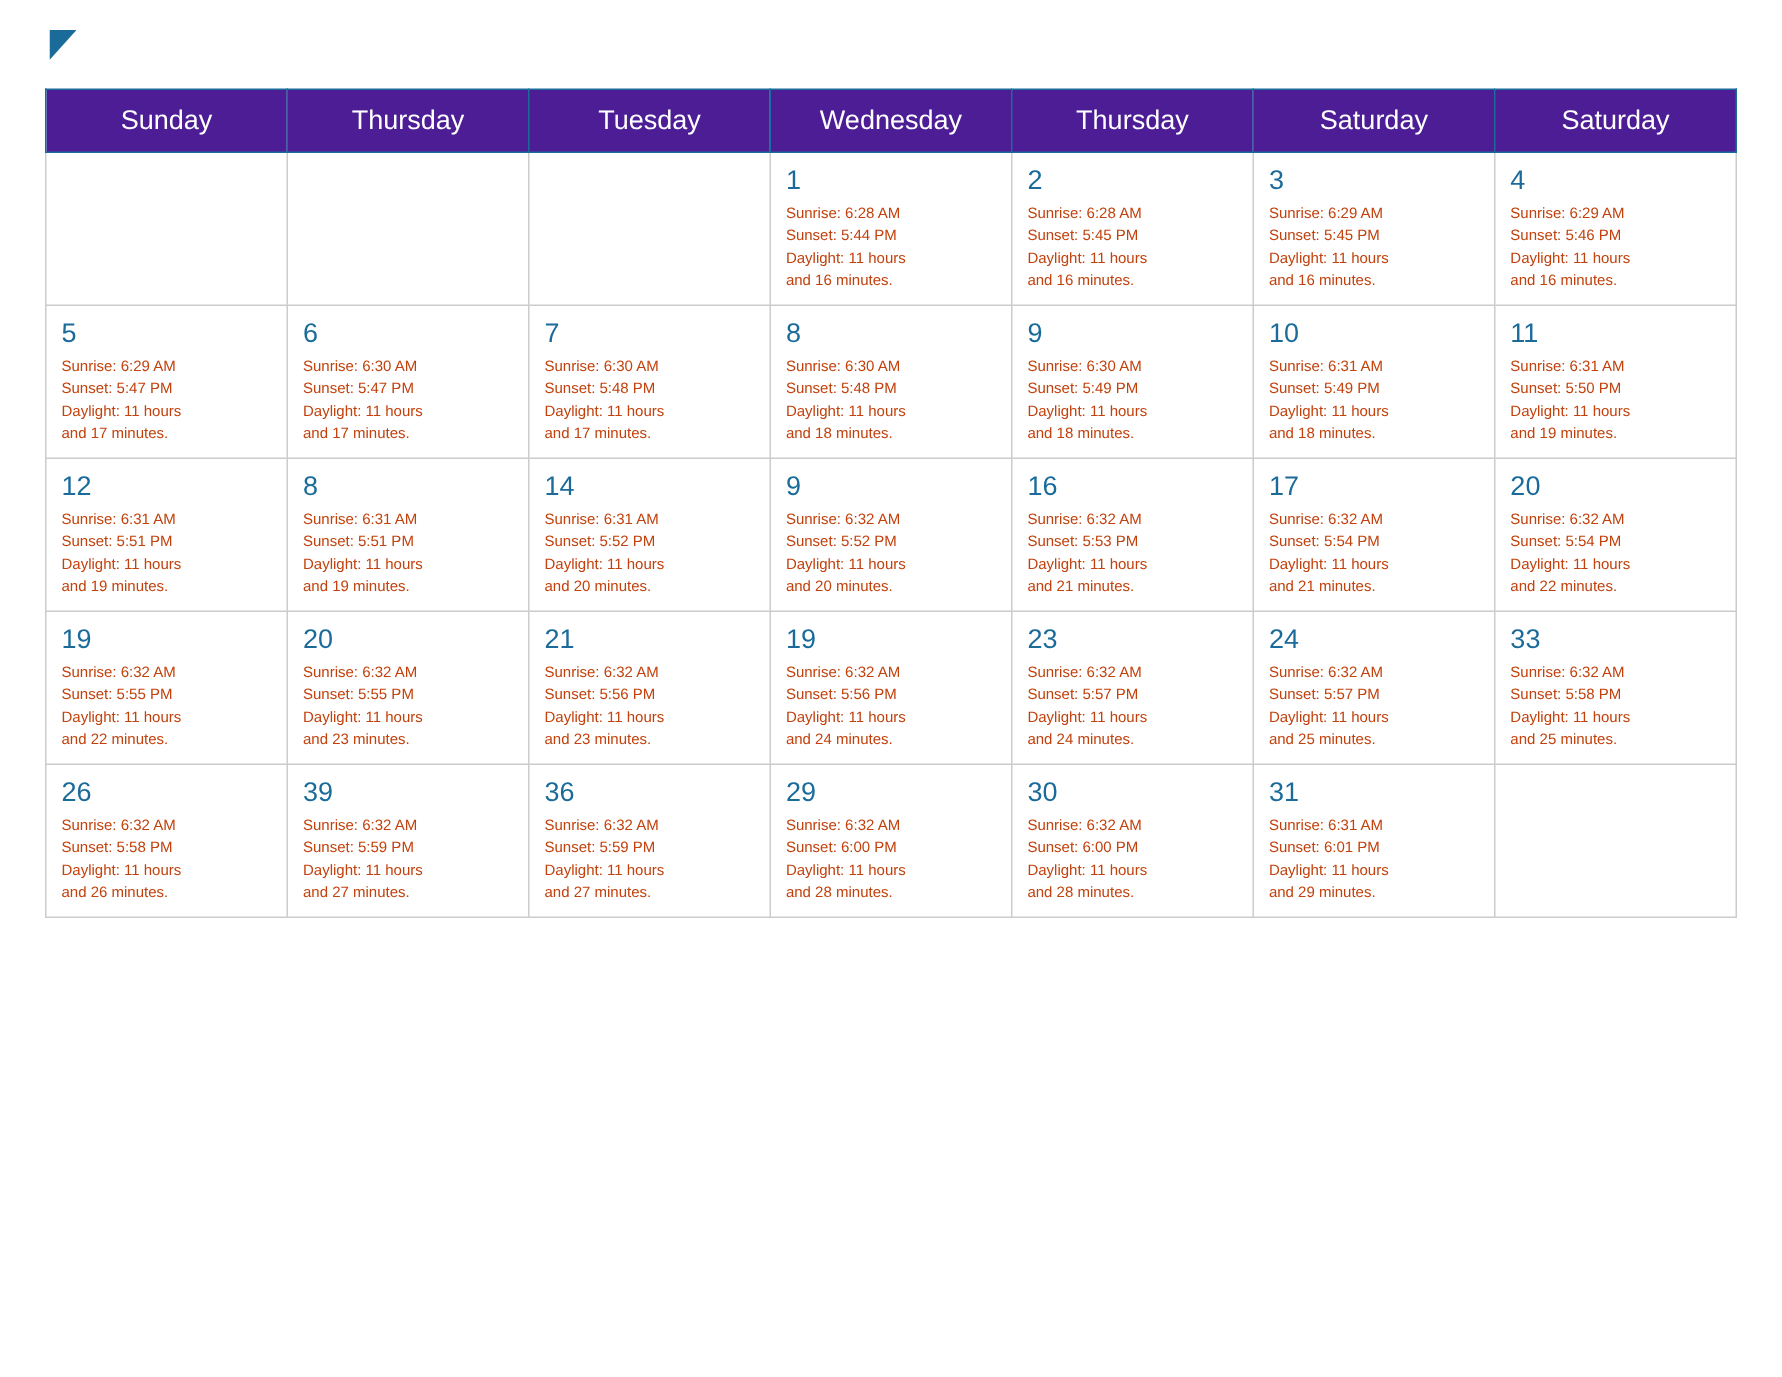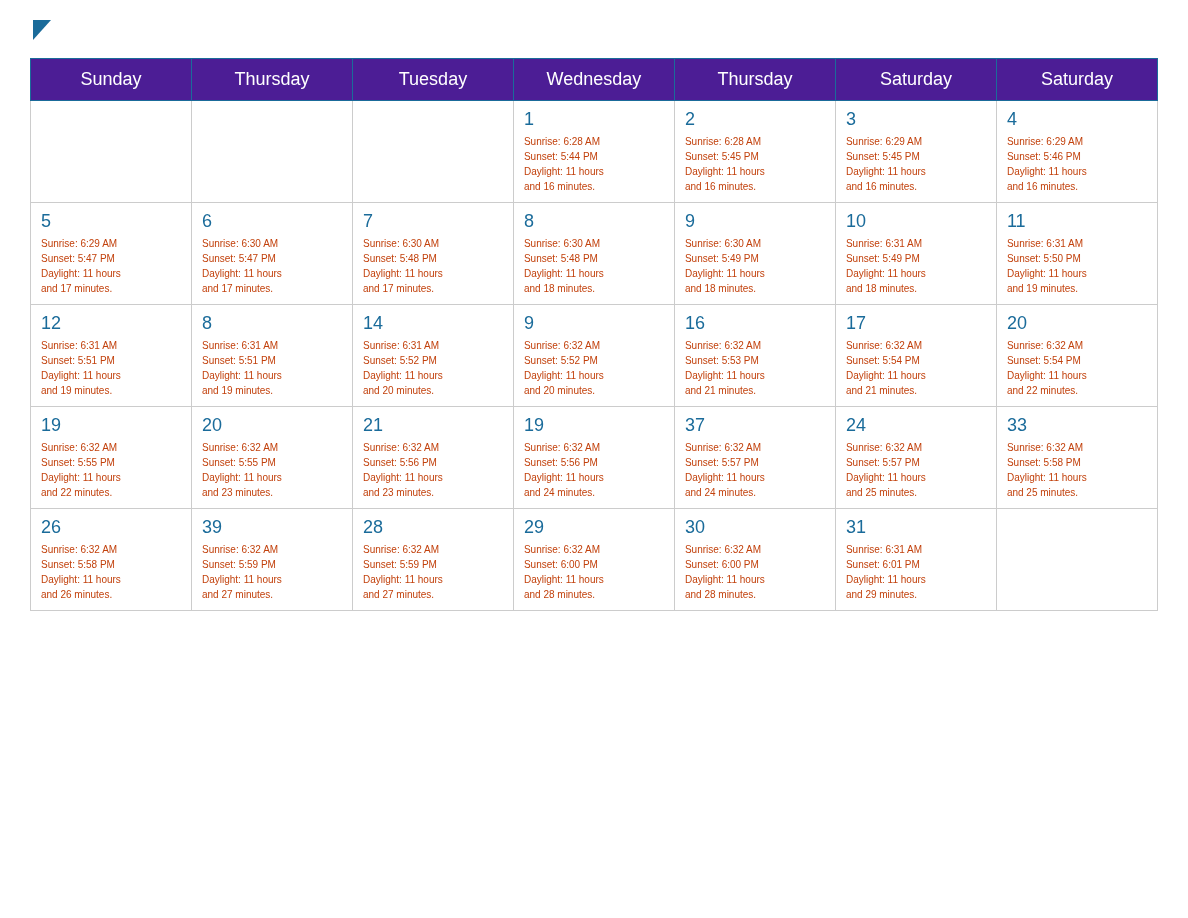--- a/index.html
+++ b/index.html
@@ -291,21 +291,21 @@
 and 23 minutes.</div>
         </td>
         <td>
           <span class="day-number">19</span>
           <div class="day-info" style="white-space: pre-line;">Sunrise: 6:32 AM
 Sunset: 5:56 PM
 Daylight: 11 hours
 and 24 minutes.</div>
         </td>
         <td>
-          <span class="day-number">37</span>
+          <span class="day-number">23</span>
           <div class="day-info" style="white-space: pre-line;">Sunrise: 6:32 AM
 Sunset: 5:57 PM
 Daylight: 11 hours
 and 24 minutes.</div>
         </td>
         <td>
           <span class="day-number">24</span>
           <div class="day-info" style="white-space: pre-line;">Sunrise: 6:32 AM
 Sunset: 5:57 PM
 Daylight: 11 hours
@@ -328,21 +328,21 @@
 and 26 minutes.</div>
         </td>
         <td>
           <span class="day-number">39</span>
           <div class="day-info" style="white-space: pre-line;">Sunrise: 6:32 AM
 Sunset: 5:59 PM
 Daylight: 11 hours
 and 27 minutes.</div>
         </td>
         <td>
-          <span class="day-number">28</span>
+          <span class="day-number">36</span>
           <div class="day-info" style="white-space: pre-line;">Sunrise: 6:32 AM
 Sunset: 5:59 PM
 Daylight: 11 hours
 and 27 minutes.</div>
         </td>
         <td>
           <span class="day-number">29</span>
           <div class="day-info" style="white-space: pre-line;">Sunrise: 6:32 AM
 Sunset: 6:00 PM
 Daylight: 11 hours

